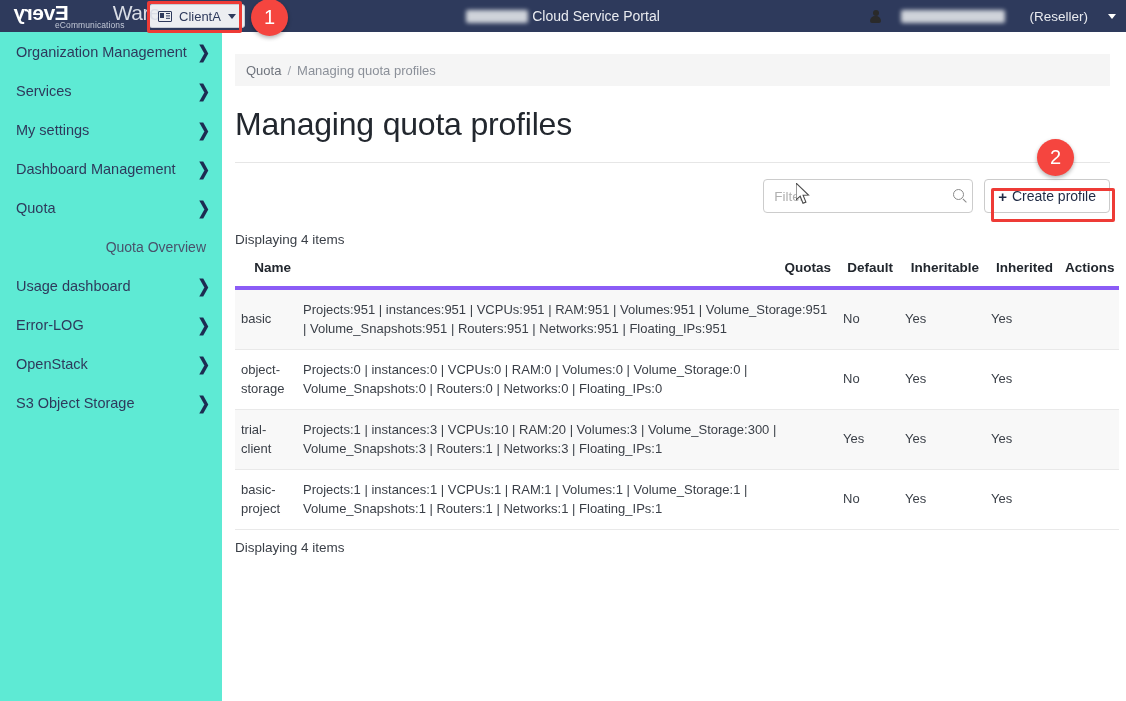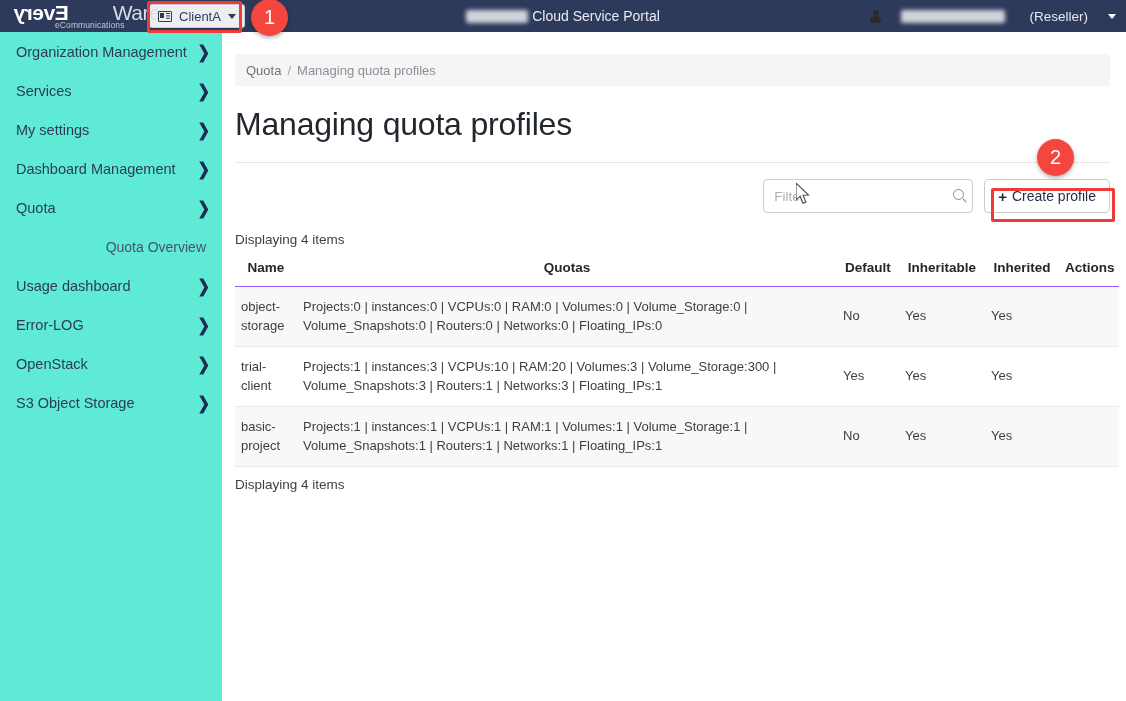--- a/index.html
+++ b/index.html
@@ -163,22 +163,22 @@
   .count-line {
     margin:16px 5px 0 13px; font-size:13.5px; color:#3a3f47;
   }
   .count-line.bottom { margin-top:10px; }
 
   table.grid {
     margin:11px 16px 0 13px; width:875px; border-collapse:collapse;
     table-layout:fixed;
   }
   table.grid th {
-    text-align:center; font-size:13.5px; font-weight:700; color:#22272e;
-    padding:2px 6px 11px 6px; border-bottom:1px solid #8b5cf6;
+    text-align:right; font-size:13.5px; font-weight:700; color:#22272e;
+    padding:2px 6px 11px 6px; border-bottom:4px solid #8b5cf6;
   }
   table.grid td {
     font-size:13px; color:#3a3f47; padding:11px 6px;
     border-bottom:1px solid #e9e9e9; vertical-align:middle;
     line-height:18.5px;
   }
   table.grid tbody tr:nth-child(odd) { background:#f8f8f8; }
   table.grid tbody tr:nth-child(even) { background:#ffffff; }
   .col-name { width:62px; }
   .col-quotas { width:540px; }
@@ -309,20 +309,28 @@
           <th class="col-name">Name</th>
           <th class="col-quotas">Quotas</th>
           <th class="col-default">Default</th>
           <th class="col-inheritable">Inheritable</th>
           <th class="col-inherited">Inherited</th>
           <th class="col-actions">Actions</th>
         </tr>
       </thead>
       <tbody>
         <tr>
+          <td>basic</td>
+          <td>Projects:951 | instances:951 | VCPUs:951 | RAM:951 | Volumes:951 | Volume_Storage:951 | Volume_Snapshots:951 | Routers:951 | Networks:951 | Floating_IPs:951</td>
+          <td>No</td>
+          <td>Yes</td>
+          <td>Yes</td>
+          <td></td>
+        </tr>
+        <tr>
           <td>object-storage</td>
           <td>Projects:0 | instances:0 | VCPUs:0 | RAM:0 | Volumes:0 | Volume_Storage:0 | Volume_Snapshots:0 | Routers:0 | Networks:0 | Floating_IPs:0</td>
           <td>No</td>
           <td>Yes</td>
           <td>Yes</td>
           <td></td>
         </tr>
         <tr>
           <td>trial-client</td>
           <td>Projects:1 | instances:3 | VCPUs:10 | RAM:20 | Volumes:3 | Volume_Storage:300 | Volume_Snapshots:3 | Routers:1 | Networks:3 | Floating_IPs:1</td>

